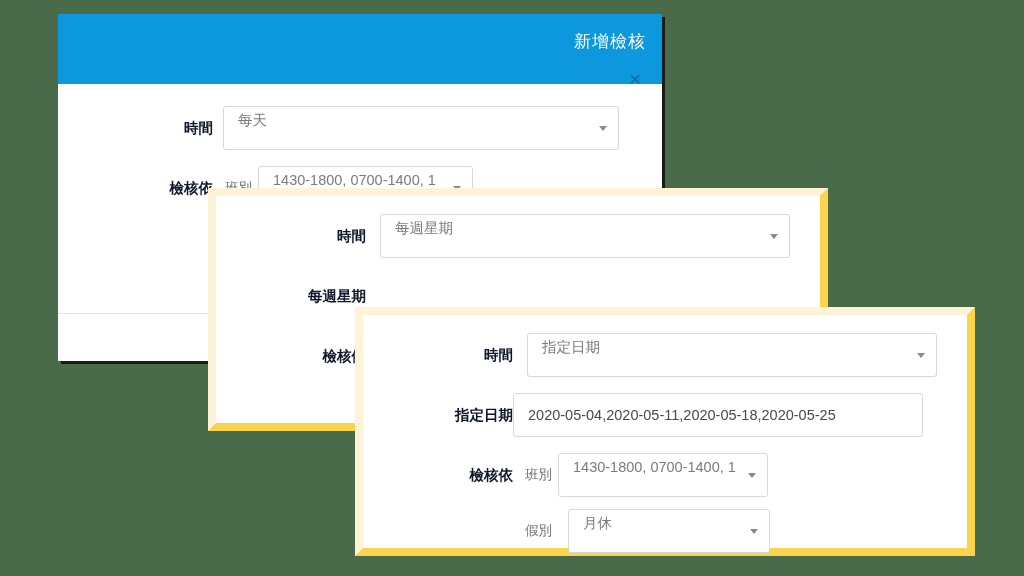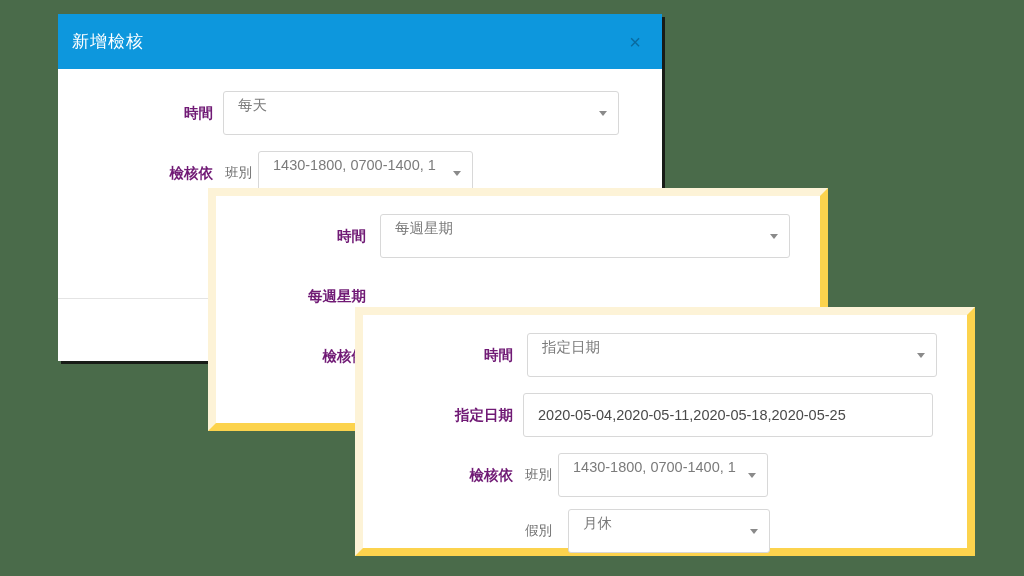--- a/index.html
+++ b/index.html
@@ -12,23 +12,24 @@
 
   
   .panel { position: absolute; background: #ffffff; }
 
   
   #panel-base {
     left: 58px; top: 14px; width: 604px; height: 347px;
     box-shadow: 3px 3px 0 0 rgba(20,22,18,0.92);
   }
   .dialog-header {
-    height: 55px; background: #0d97dd;
-    display: flex; align-items: center;
+    height: 70px; background: #0d97dd;
+    display: flex; align-items: flex-end;
     padding: 0 16px 0 14px;
+    flex-direction: column;
   }
   .dialog-title {
     color: #ffffff; font-size: 17px; letter-spacing: 1px;
     flex: 1 1 auto; line-height: 55px;
   }
   .close-icon {
     color: rgba(8,70,108,0.55); font-size: 20px;
     line-height: 1; width: 22px; text-align: center;
     cursor: pointer; font-weight: 300;
   }
@@ -52,21 +53,21 @@
     background: #ffffff;
   }
   .hl-body { padding: 18px 0 0 0; height: 100%; background: #fff; }
 
   
   .form-row {
     display: flex; align-items: flex-start;
     margin-bottom: 16px;
   }
   .form-label {
-    font-size: 14.5px; font-weight: bold; color: #701a75;
+    font-size: 14.5px; font-weight: bold; color: #0f172a;
     text-align: right; line-height: 44px; flex: 0 0 auto;
     white-space: nowrap;
   }
   .sub-label {
     font-size: 13.5px; color: #6d6d6d; line-height: 44px;
     padding: 0 6px 12px 12px; flex: 0 0 auto; white-space: nowrap;
   }
 
   
   .select {
@@ -99,21 +100,21 @@
   #p1-time-select { width: 396px; margin-left: 10px; }
   #p1-shift-select { width: 215px; }
 
   
   #panel-week .form-label { width: 150px; }
   #pw-time-select, #pw-week-select { width: 410px; margin-left: 14px; }
 
   
   #panel-date .form-label { width: 150px; }
   #pd-time-select { width: 410px; margin-left: 14px; }
-  #pd-date-textbox { width: 410px; margin-left: 10px; }
+  #pd-date-textbox { width: 410px; margin-left: 0; }
   #pd-shift-select { width: 210px; }
   #pd-holiday-select { width: 202px; margin-left: 10px; }
   #panel-date .stacked { display: flex; flex-direction: column; gap: 0; }
   #panel-date .stacked .form-row { margin-bottom: 0; }
 </style>
 </head>
 <body>
 
 <div class="panel" id="panel-base">
 

